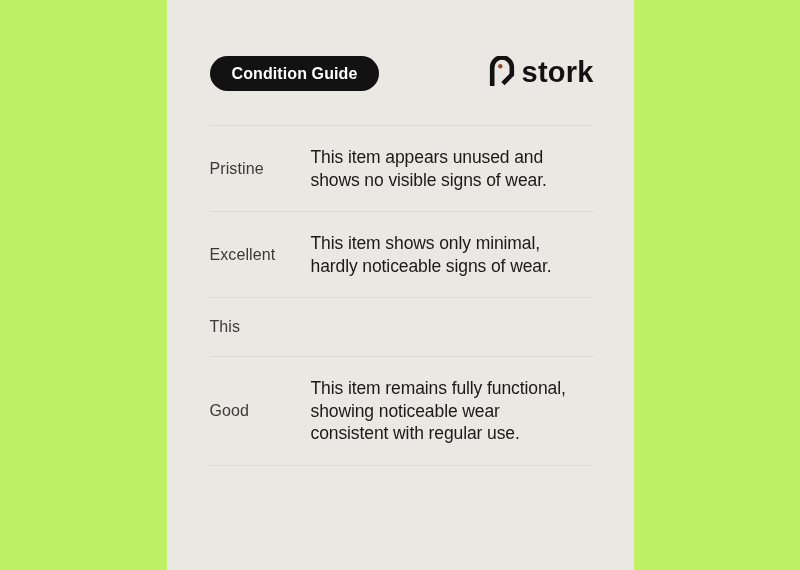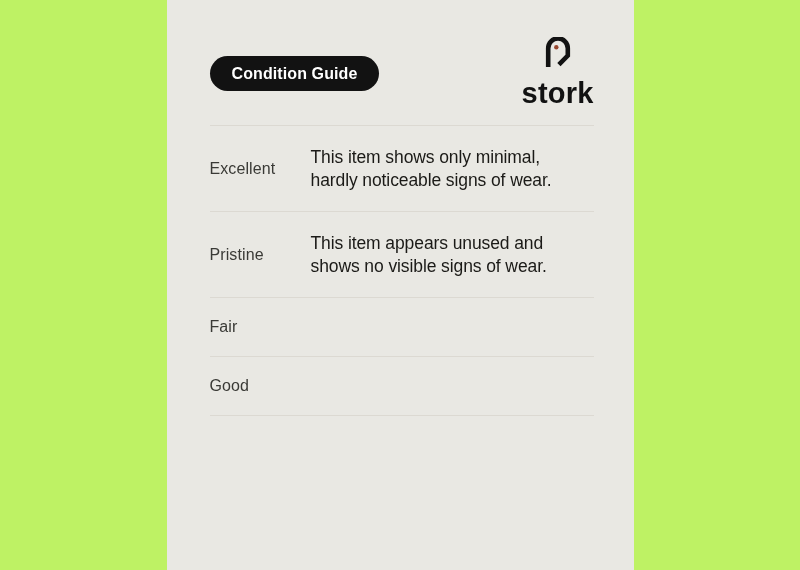--- a/index.html
+++ b/index.html
@@ -39,21 +39,20 @@
     font-size: 16px;
     font-weight: 700;
     letter-spacing: 0.1px;
     display: flex;
     align-items: center;
   }
   .logo {
     display: flex;
     align-items: center;
     gap: 7px;
-    flex-direction: column;
   }
   .logo-text {
     font-size: 29px;
     font-weight: 600;
     color: #121212;
     letter-spacing: 0.2px;
     line-height: 1;
     padding-bottom: 2px;
   }
   .table { width: 100%; }
@@ -98,34 +97,37 @@
             <circle cx="11.3" cy="10.2" r="2.2" fill="#96462e"></circle>
           </svg>
         </span>
         <span class="logo-text">stork</span>
       </div>
     </div>
 
     <div class="table">
 
       <div class="row">
+        <div class="row-label">Pristine</div>
+        <div class="row-desc">This item appears unused and
+shows no visible signs of wear.</div>
+      </div>
+
+      <div class="row">
         <div class="row-label">Excellent</div>
         <div class="row-desc">This item shows only minimal,
 hardly noticeable signs of wear.</div>
       </div>
 
       <div class="row">
-        <div class="row-label">Pristine</div>
-        <div class="row-desc">This item appears unused and
-shows no visible signs of wear.</div>
-      </div>
-
-      <div class="row">
-        <div class="row-label">Fair</div>
+        <div class="row-label">This</div>
       </div>
 
       <div class="row">
         <div class="row-label">Good</div>
+        <div class="row-desc">This item remains fully functional,
+showing noticeable wear
+consistent with regular use.</div>
       </div>
 
     </div>
   </div>
 </div>
 
 </body></html>

